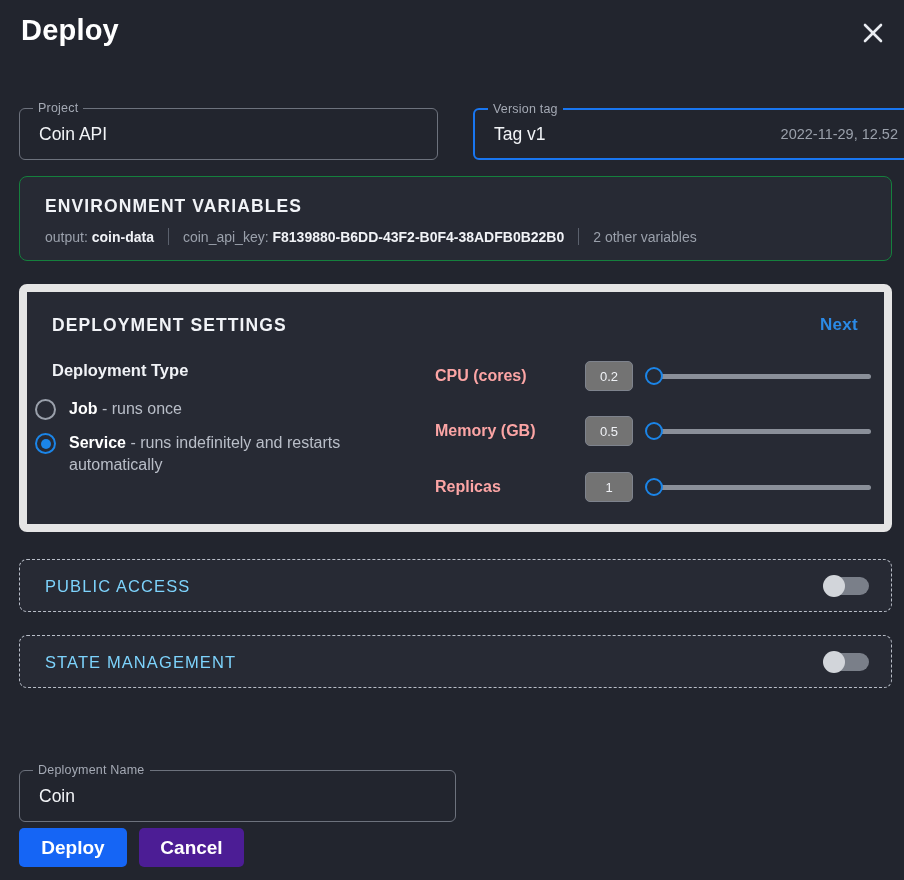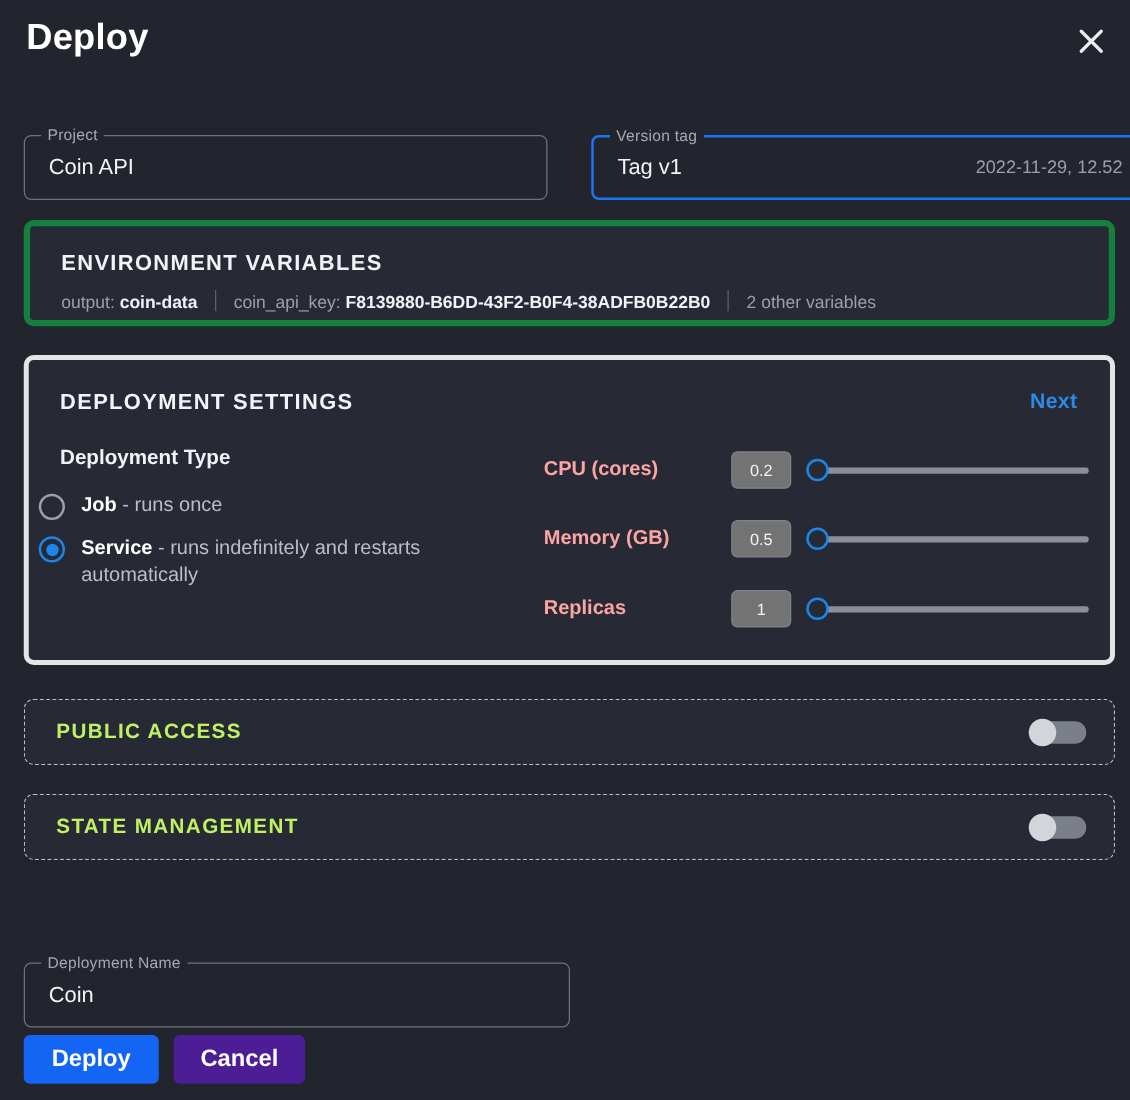--- a/index.html
+++ b/index.html
@@ -73,22 +73,22 @@
 
   #project-field { left: 19px; top: 76px; width: 419px; height: 52px; }
   #version-field { left: 473px; top: 76px; width: 473px; height: 52px; }
 
   
   .panel {
     position: absolute;
     border-radius: 8px;
     background: #272a34;
   }
-  .panel.solid { border: 5px solid #15803d; }
-  .panel.accent { border: 4px solid #e5e5e5; }
+  .panel.solid { border: 1px solid #15803d; }
+  .panel.accent { border: 8px solid #e5e5e5; }
   .panel.dashed { border: 1px dashed #b9bec8; background: #272a34; }
 
   .section-title {
     position: absolute;
     font-size: 17.5px;
     font-weight: bold;
     letter-spacing: 1.1px;
     color: #f1f3f7;
   }
 
@@ -194,22 +194,22 @@
     background: #262a33;
     cursor: pointer;
   }
 
   
   #public-panel { left: 19px; top: 559px; width: 873px; height: 53px; }
   #state-panel  { left: 19px; top: 635px; width: 873px; height: 53px; }
   .toggle-title {
     position: absolute; left: 25px; top: 50%;
     transform: translateY(-50%);
-    font-size: 16.5px; font-weight: bold;
-    letter-spacing: 1.1px; color: #bef264;
+    font-size: 16.5px; font-weight: normal;
+    letter-spacing: 1.1px; color: #7dd3fc;
   }
   .toggle {
     position: absolute; right: 22px; top: 50%;
     transform: translateY(-50%);
     width: 46px; height: 22px;
     cursor: pointer;
   }
   .toggle-track {
     position: absolute; right: 0; top: 2px;
     width: 40px; height: 18px;

